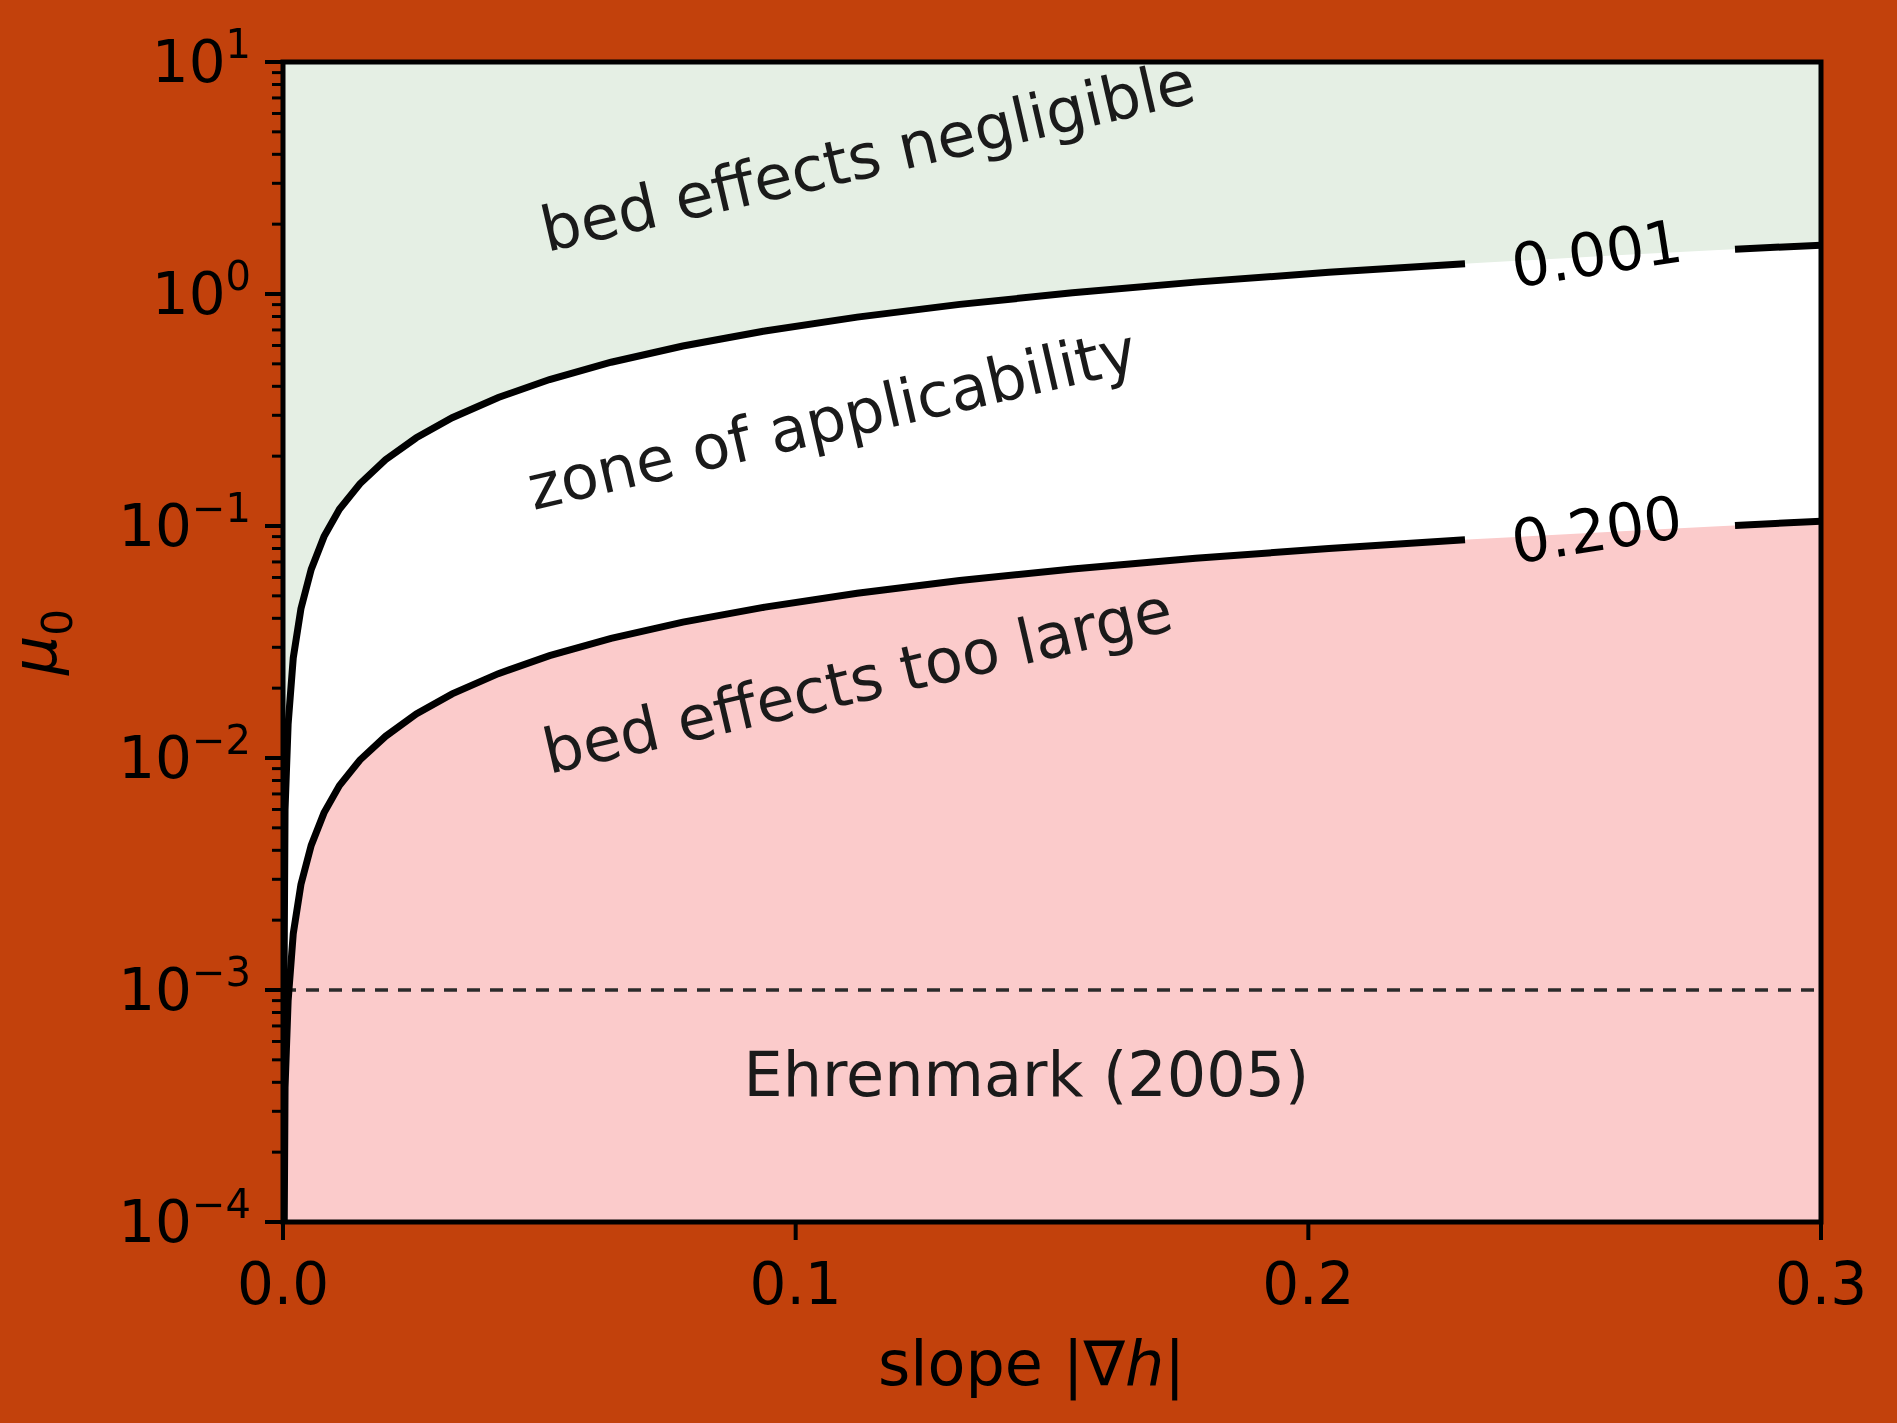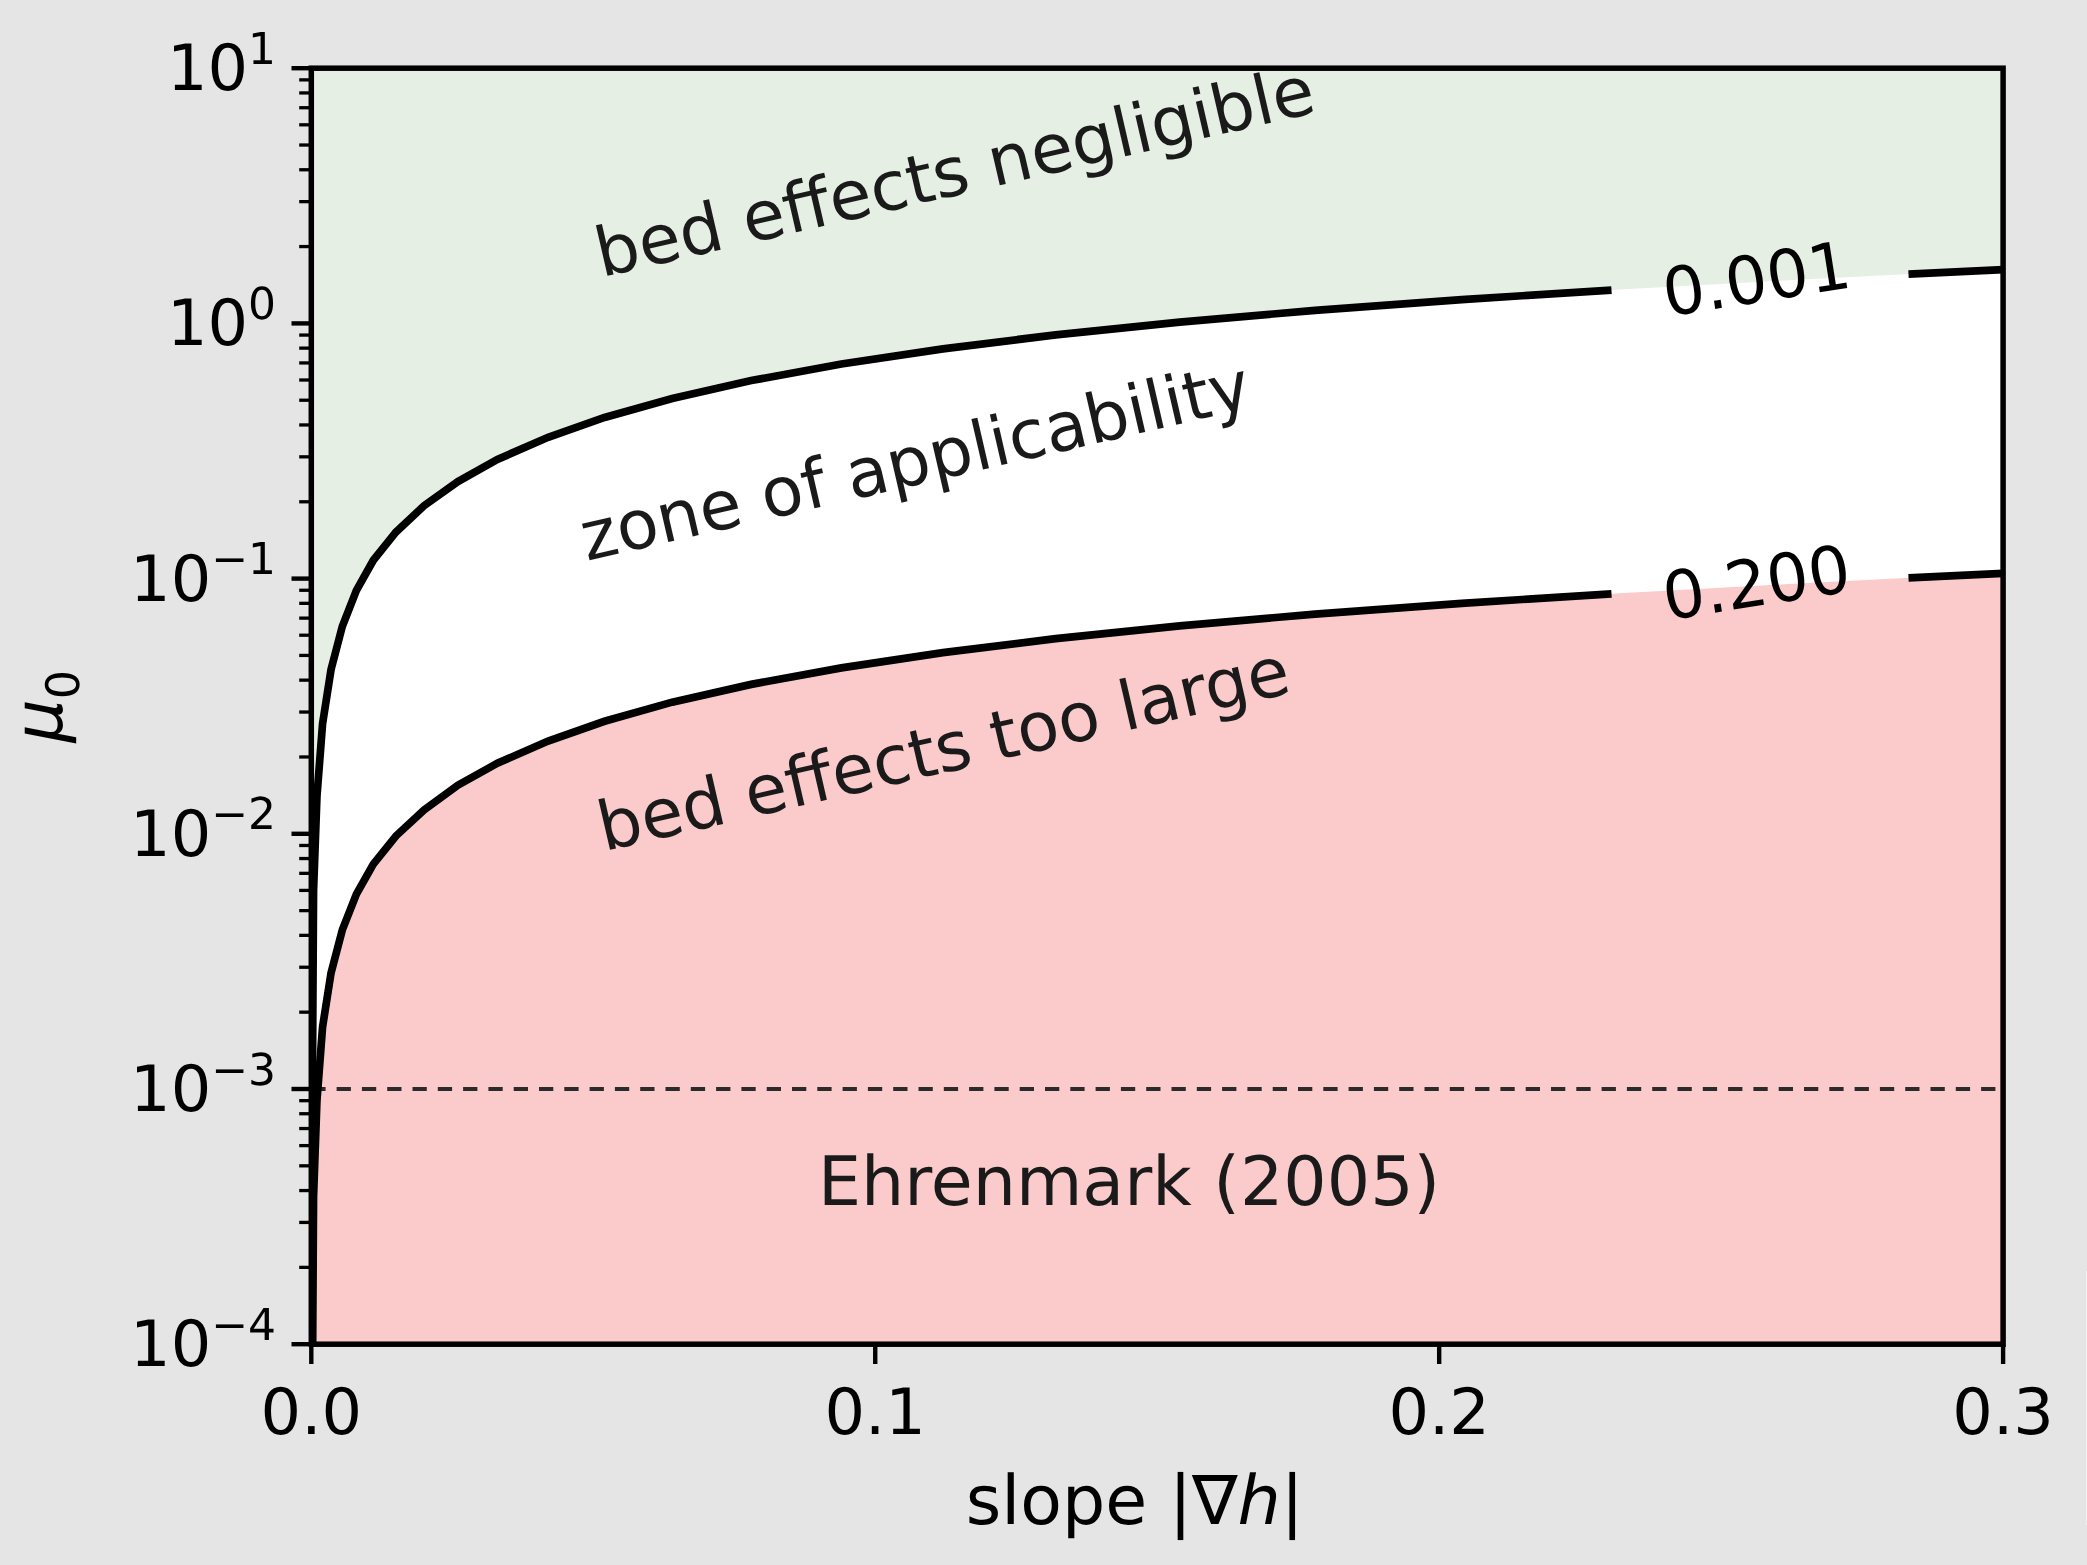--- a/index.html
+++ b/index.html
@@ -10,21 +10,21 @@
   body {
     width: 1897px;
     height: 1423px;
     font-family: "DejaVu Sans", sans-serif;
     overflow: hidden;
   }
   #figure {
     position: relative;
     width: 1897px;
     height: 1423px;
-    background: #e5e5e5;
+    background: #c2410c;
   }
   svg#plot {
     position: absolute;
     left: 0;
     top: 0;
     width: 1897px;
     height: 1423px;
     display: block;
   }
   .tick-label {

